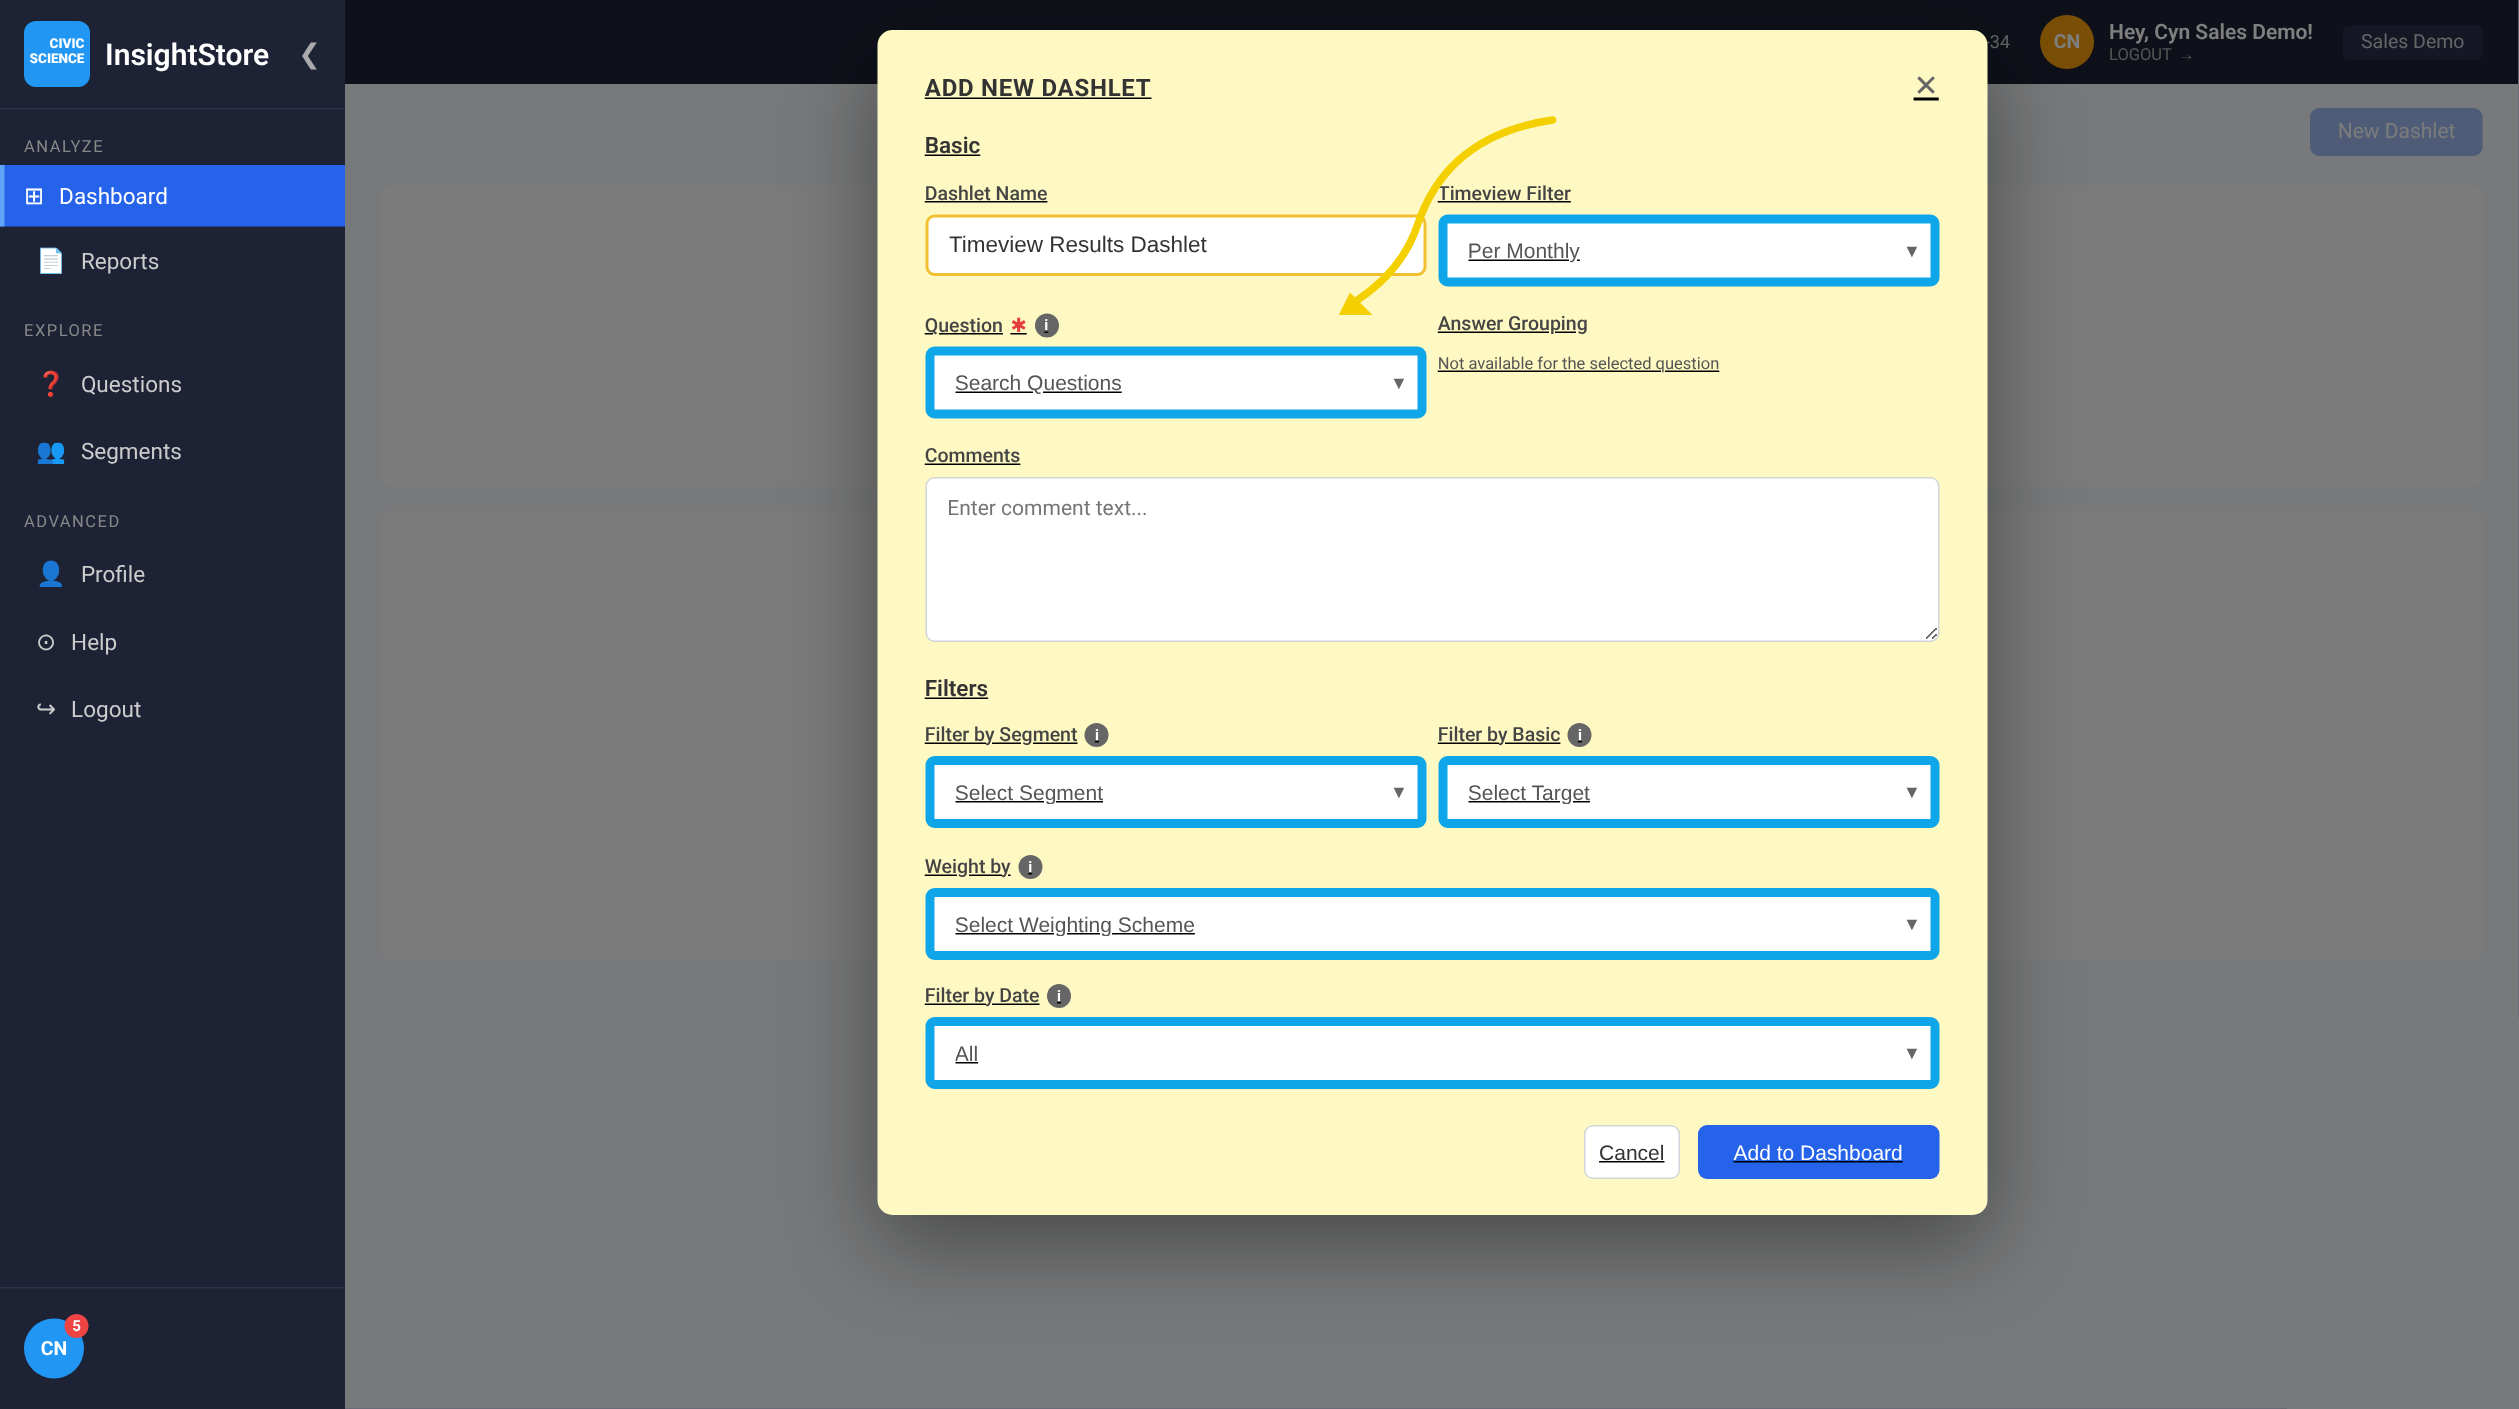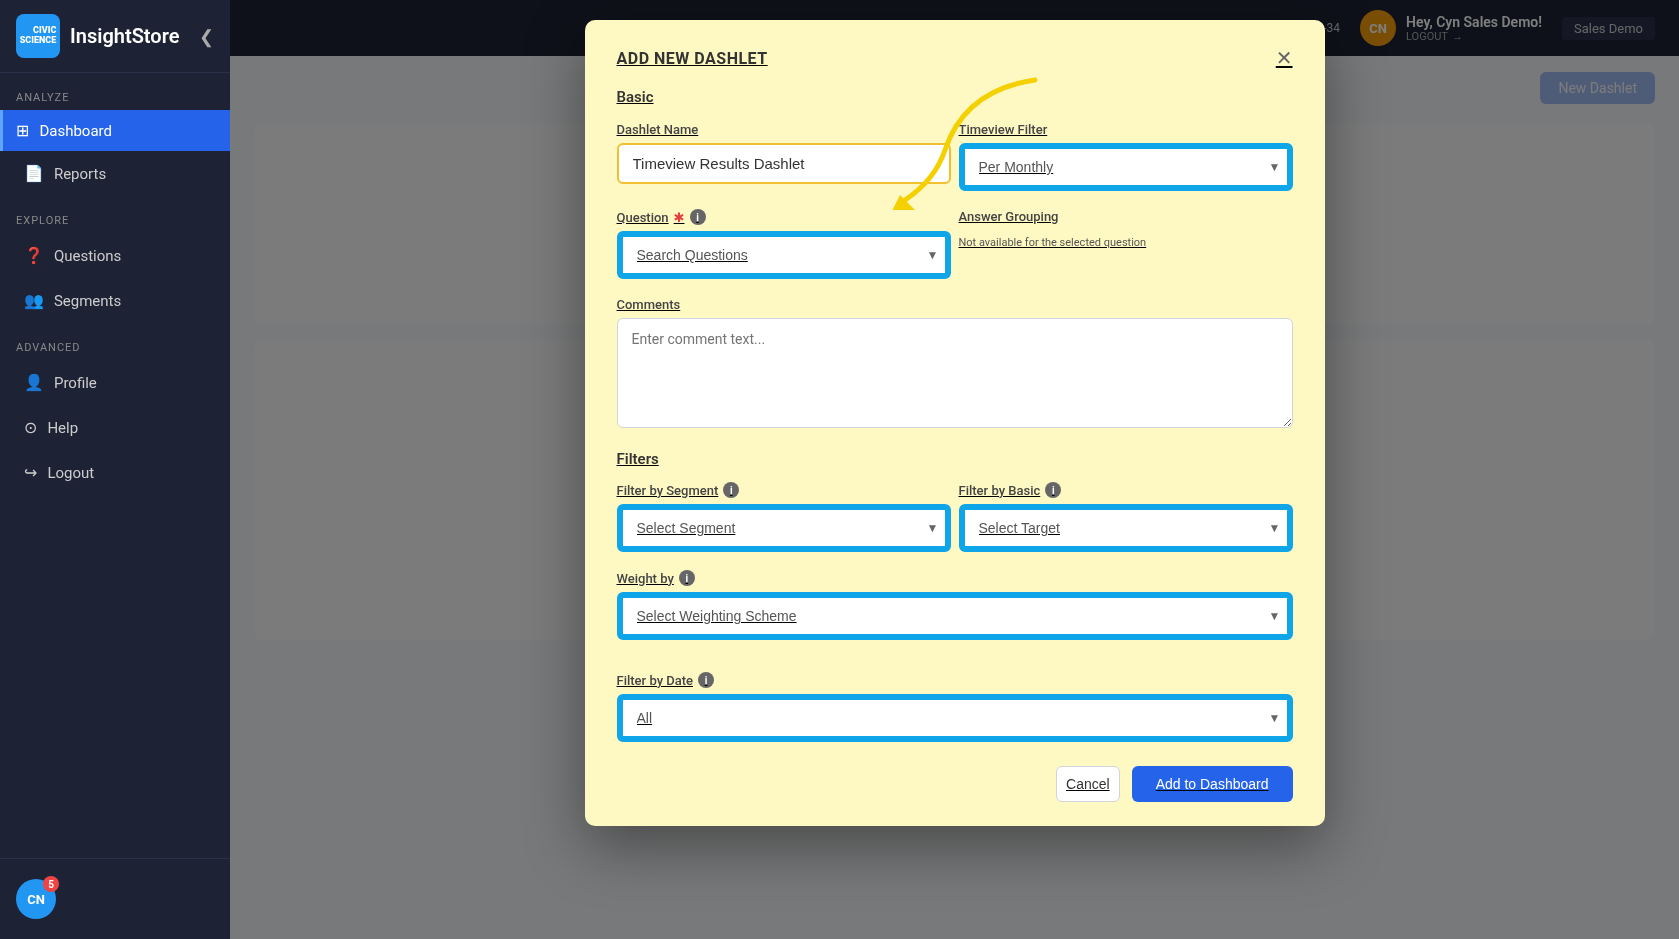--- a/index.html
+++ b/index.html
@@ -293,21 +293,21 @@
           </div>
           <div class="select-wrapper">
             <select class="form-select">
               <option>Select Target</option>
             </select>
             <span class="select-chevron">▼</span>
           </div>
         </div>
       </div>
 
-      <div class="form-group" style="margin-bottom:32px;">
+      <div class="form-group" style="margin-bottom:16px;">
         <div class="form-label">
           <span>Weight by</span>
           <span class="info-icon">i</span>
         </div>
         <div class="select-wrapper">
           <select class="form-select">
             <option>Select Weighting Scheme</option>
           </select>
           <span class="select-chevron">▼</span>
         </div>

